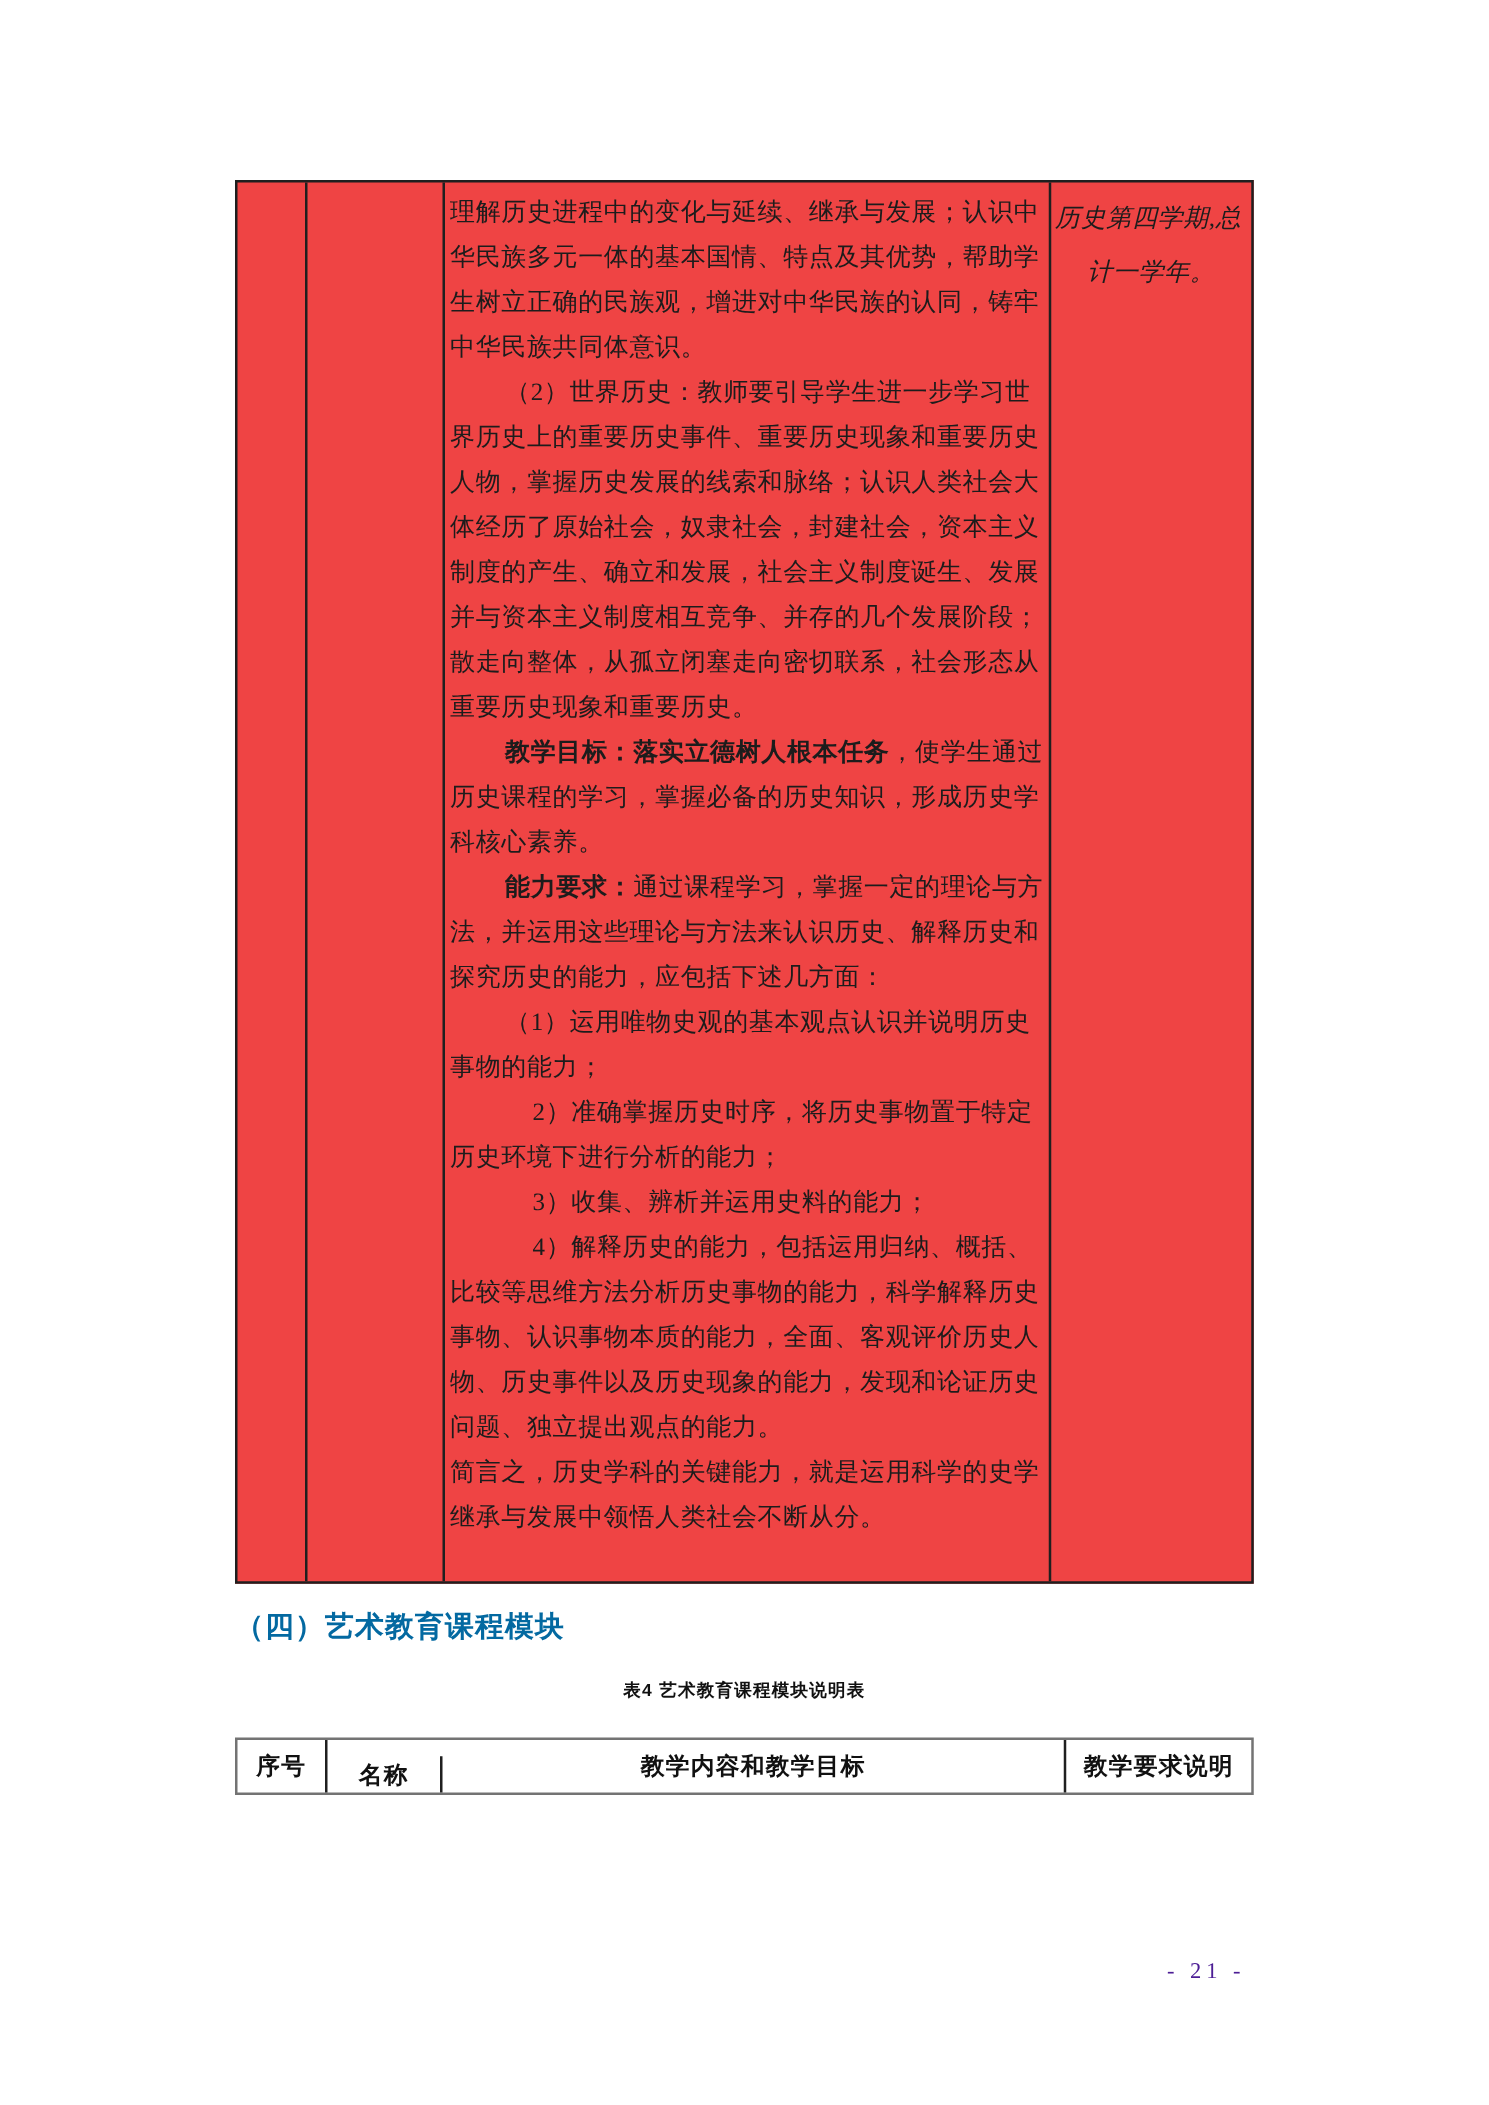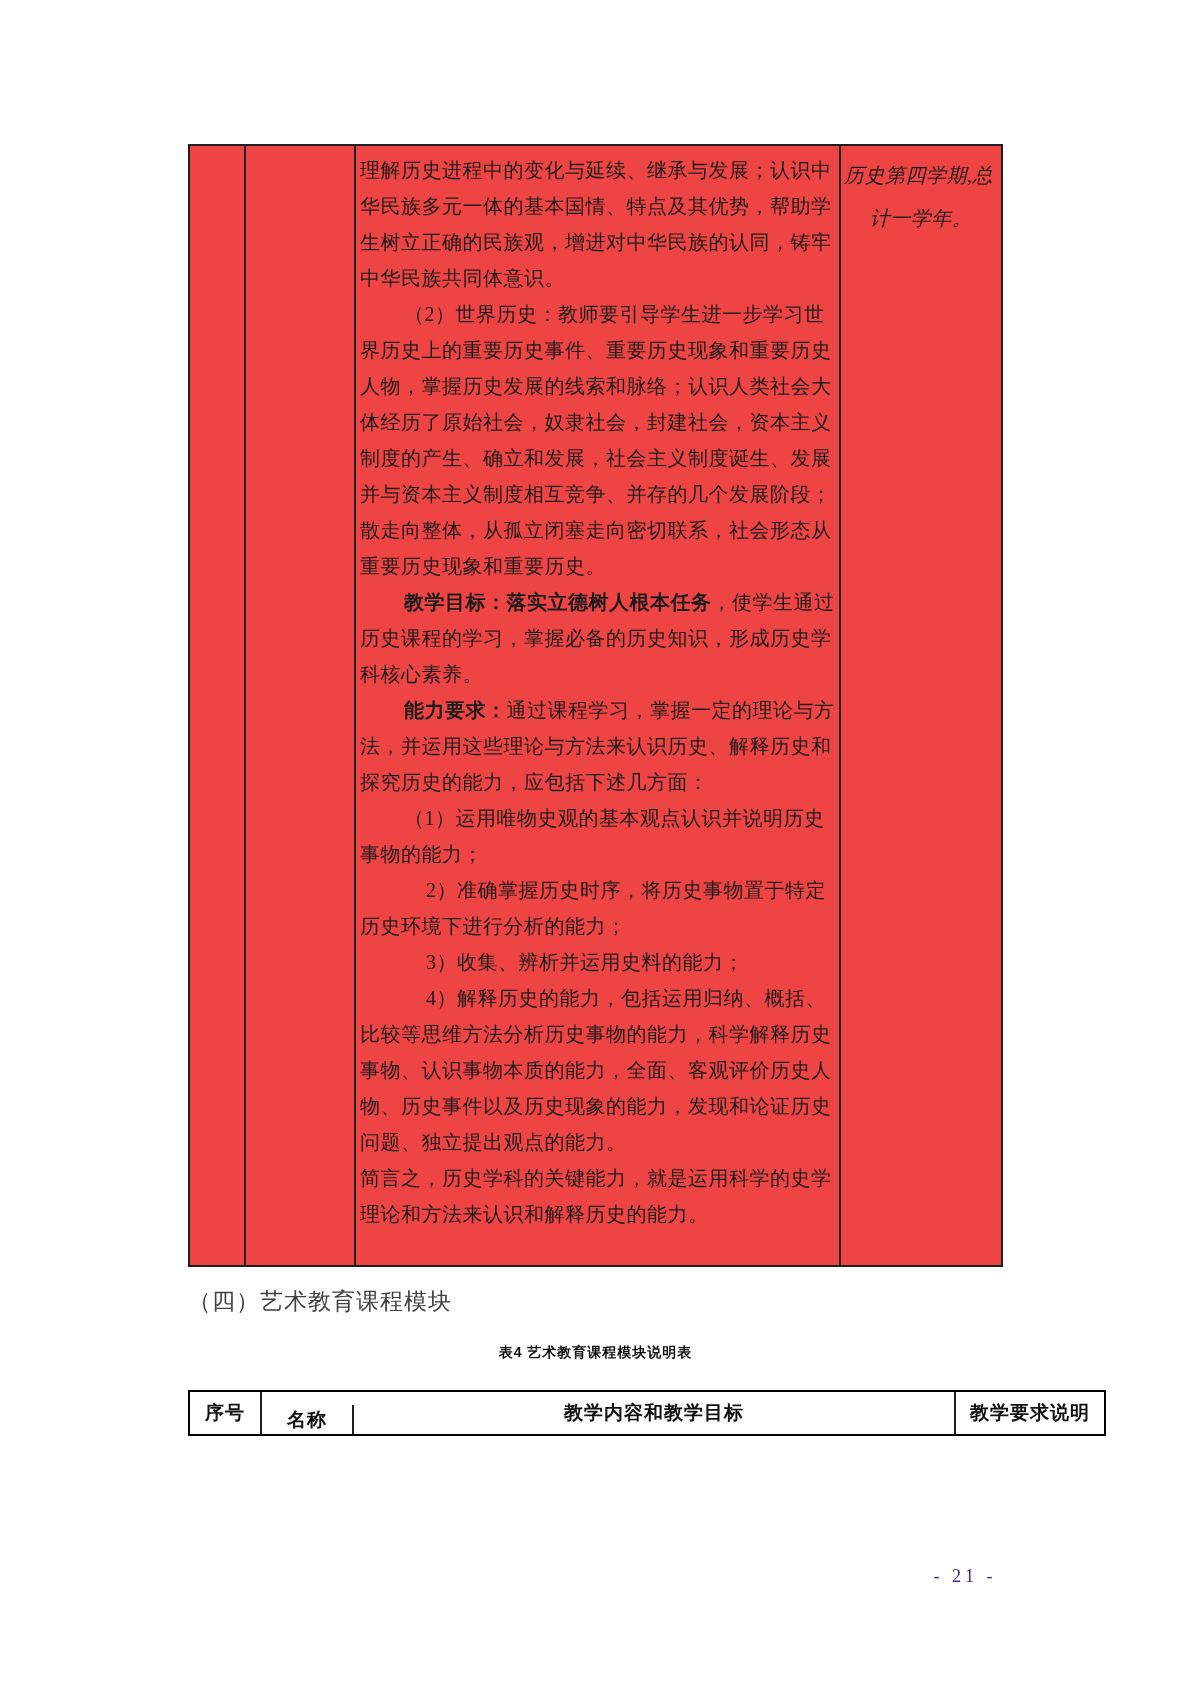--- a/index.html
+++ b/index.html
@@ -55,23 +55,23 @@
     white-space: nowrap;
   }
   .note-line.centered { text-align: center; }
 
   
   .section-heading {
     position: absolute;
     left: 188px;
     top: 1286px;
     font-family: "Liberation Sans", "DejaVu Sans", sans-serif;
-    font-weight: normal;
+    font-weight: bold;
     font-size: 23px;
-    color: #404040;
+    color: #0369a1;
     letter-spacing: 1px;
   }
 
   
   .table-caption {
     position: absolute;
     left: 188px;
     top: 1344px;
     width: 815px;
     text-align: center;
@@ -80,23 +80,23 @@
     font-size: 14px;
     color: #111;
     letter-spacing: 1px;
   }
 
   
   .bottom-table {
     position: absolute;
     left: 188px;
     top: 1390px;
-    width: 918px;
+    width: 815px;
     height: 46px;
-    border: 2px solid #000000;
+    border: 2px solid #737373;
     box-sizing: border-box;
     display: flex;
     background: #fff;
   }
   .bottom-table .hcell {
     box-sizing: border-box;
     border-right: 2px solid #1f1f1f;
     display: flex;
     align-items: center;
     justify-content: center;
@@ -155,21 +155,21 @@
         <div class="tline">事物的能力；</div>
         <div class="tline ind3">2）准确掌握历史时序，将历史事物置于特定</div>
         <div class="tline">历史环境下进行分析的能力；</div>
         <div class="tline ind3">3）收集、辨析并运用史料的能力；</div>
         <div class="tline ind3">4）解释历史的能力，包括运用归纳、概括、</div>
         <div class="tline">比较等思维方法分析历史事物的能力，科学解释历史</div>
         <div class="tline">事物、认识事物本质的能力，全面、客观评价历史人</div>
         <div class="tline">物、历史事件以及历史现象的能力，发现和论证历史</div>
         <div class="tline">问题、独立提出观点的能力。</div>
         <div class="tline">简言之，历史学科的关键能力，就是运用科学的史学</div>
-        <div class="tline">理论和方法来认识和解释历史的能力。</div>
+        <div class="tline">继承与发展中领悟人类社会不断从分。</div>
       </div>
     <div class="cell col-note">
       <div class="note-line">历史第四学期,总</div>
       <div class="note-line centered">计一学年。</div>
     </div>
   </div>
 
   <div class="section-heading">（四）艺术教育课程模块</div>
 
   <div class="table-caption">表4 艺术教育课程模块说明表</div>

